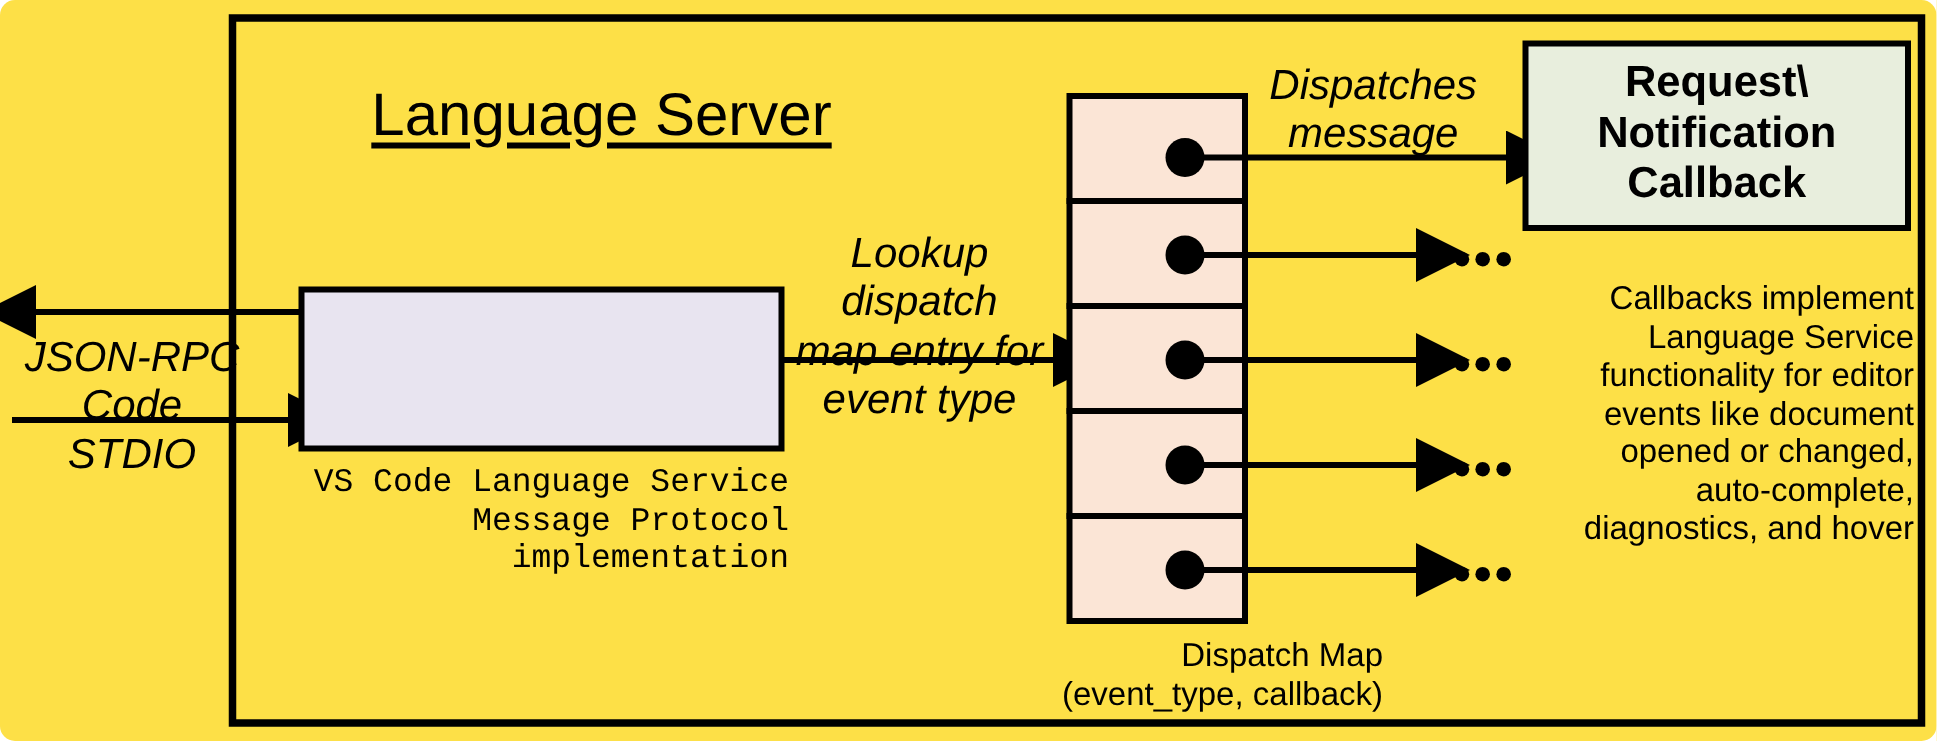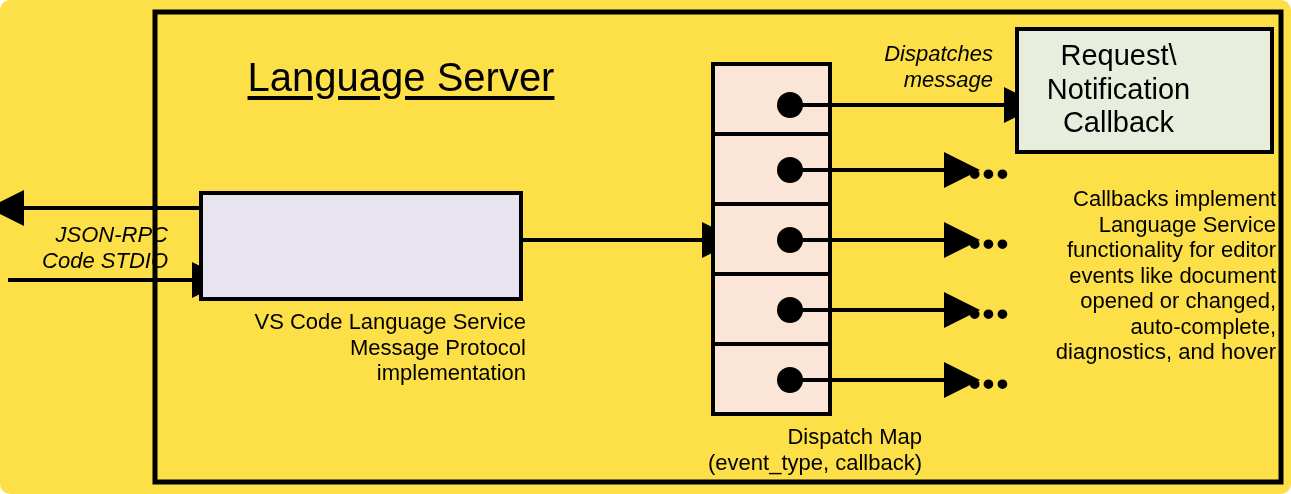--- a/index.html
+++ b/index.html
@@ -30,21 +30,21 @@
     text-align: center;
     color: #000000;
     line-height: 1.16;
     white-space: pre-line;
   }
   .italic { font-style: italic; }
   .underline { text-decoration: underline; text-underline-offset: 5px; }
   .title { font-size: 40px; }
   .boxlabel { font-size: 29px; }
   .caption { font-size: 22px; text-align: right; }
-  .annot { font-size: 22px; text-align: right; }
+  .annot { font-size: 28px; }
   .ellipsis { font-size: 34px; font-weight: bold; letter-spacing: 2px; }
 </style>
 </head>
 <body>
 
 <div id="canvas">
 
   <svg class="layer" viewBox="0 0 1291 494">
     <defs>
       <marker id="ah" markerWidth="9" markerHeight="9" refX="1" refY="4.5" orient="auto" markerUnits="strokeWidth">
@@ -103,36 +103,39 @@
 
     <rect x="1017" y="29" width="255" height="123" fill="#e8eedd" stroke="#000000" stroke-width="4"></rect>
   </svg>
 
   <div class="txt title underline" style="left:236px; top:54px; width:330px;">Language Server</div>
 
   <div class="txt annot italic" style="left:8px; top:222px; width:160px;">JSON-RPC
 Code STDIO</div>
 
 
-  <div class="txt caption" style="left:196px; top:309px; width:330px;">VS Code Language Service
+  <div class="txt caption" style="left:196px; top:309px; width:330px;font-family:Liberation Mono, monospace;">VS Code Language Service
 Message Protocol implementation</div>
 
+  <div class="txt annot italic" style="left:518px; top:153px; width:190px;">Lookup dispatch
+map entry for
+event type</div>
 
   <div class="txt annot italic" style="left:838px; top:41px; width:155px;">Dispatches
 message</div>
 
   <div class="txt ellipsis" style="left:962px; top:154px; width:55px;">•••</div>
   <div class="txt ellipsis" style="left:962px; top:224px; width:55px;">•••</div>
   <div class="txt ellipsis" style="left:962px; top:294px; width:55px;">•••</div>
   <div class="txt ellipsis" style="left:962px; top:364px; width:55px;">•••</div>
 
   <div class="txt caption" style="left:662px; top:424px; width:260px;">Dispatch Map
 (event_type, callback)</div>
 
-  <div class="txt boxlabel" style="left:991px; top:39px; width:255px;">Request\
+  <div class="txt boxlabel" style="left:1017px; top:39px; width:255px;font-weight:bold;">Request\
 Notification
 Callback</div>
 
   <div class="txt caption" style="left:1013px; top:186px; width:263px;">Callbacks implement
 Language Service
 functionality for editor
 events like document
 opened or changed,
 auto-complete,
 diagnostics, and hover</div>

